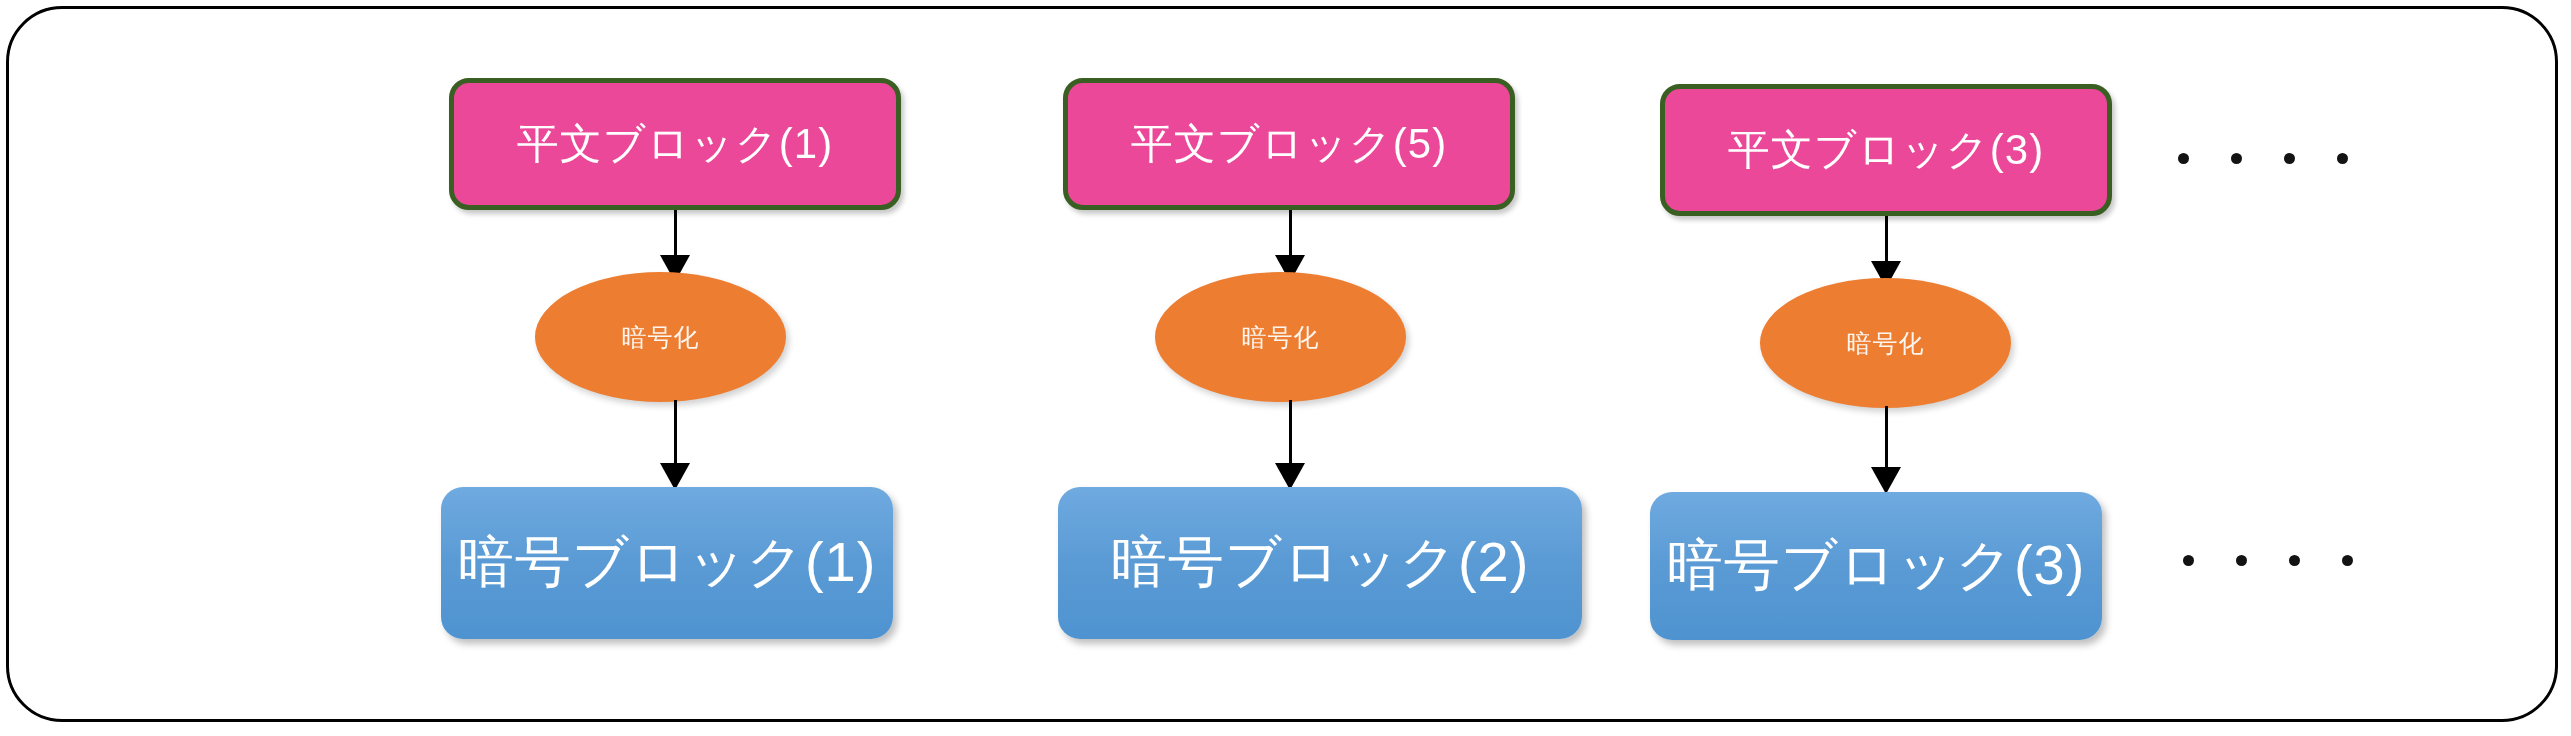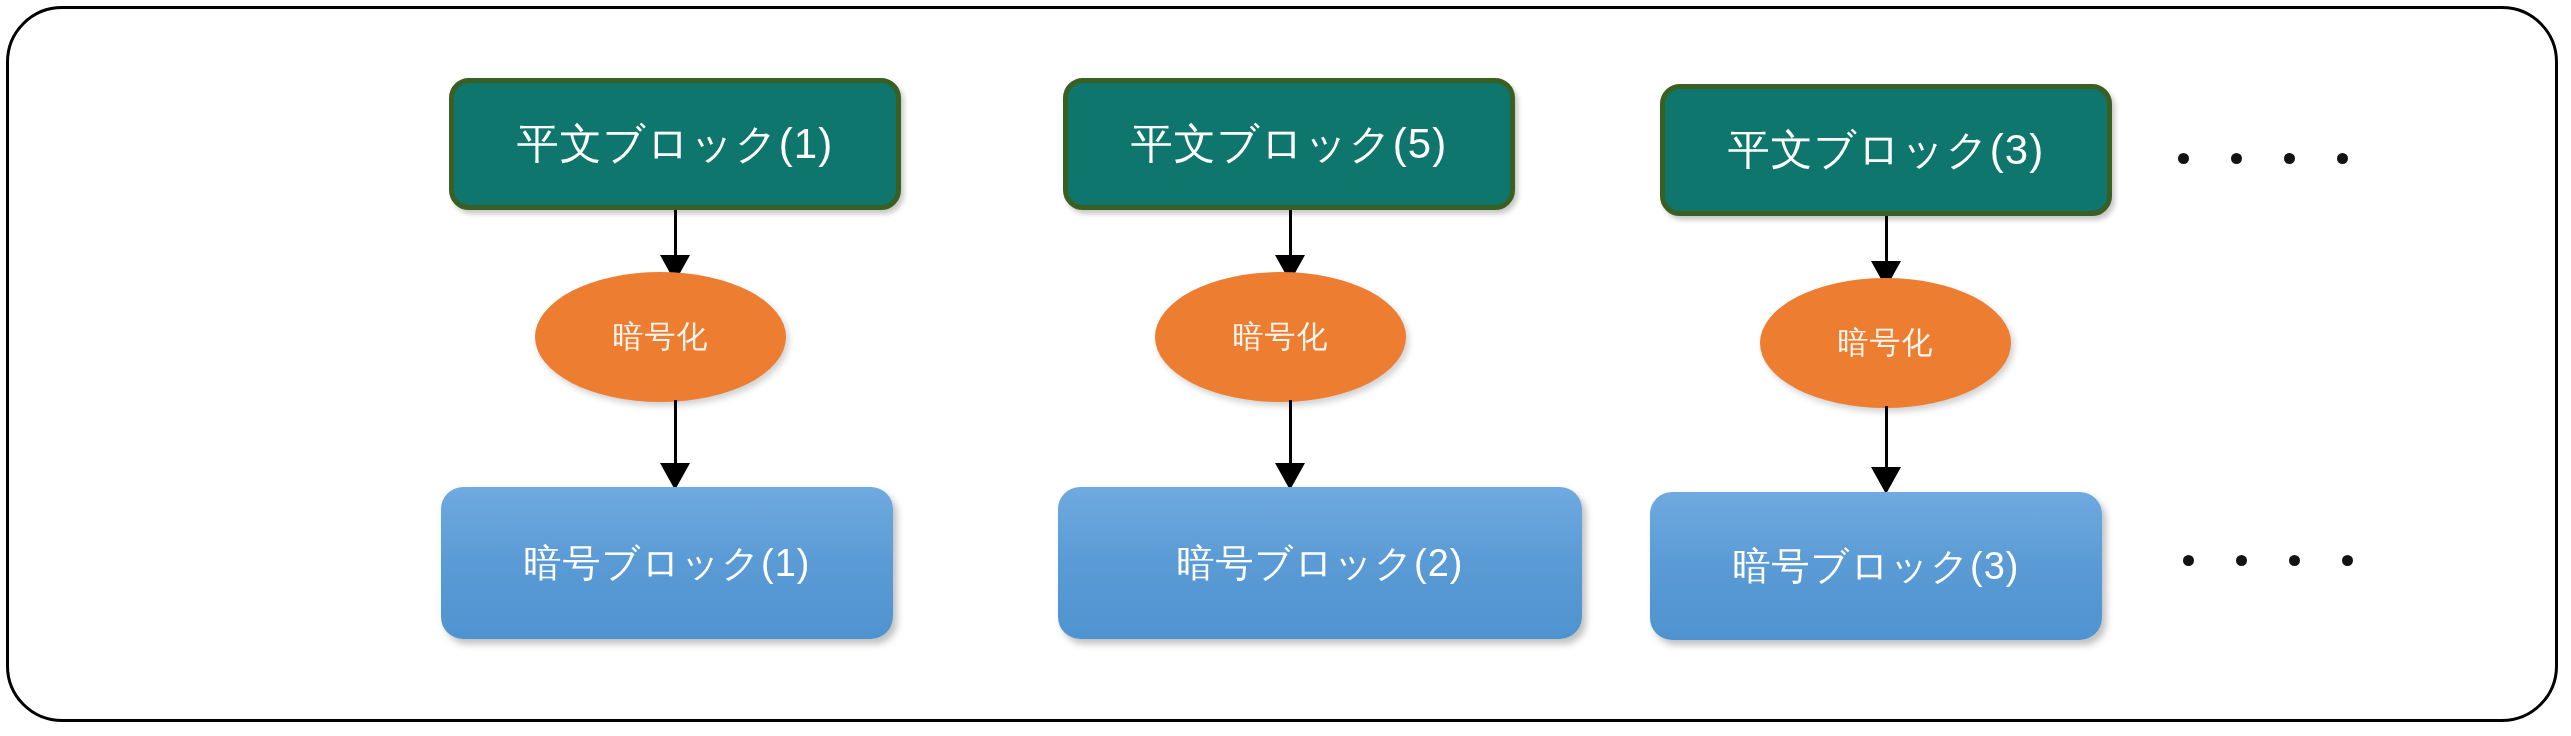--- a/index.html
+++ b/index.html
@@ -31,21 +31,21 @@
   .col {
     position: absolute;
     top: 0;
     left: 0;
   }
 
   
   .plain-box {
     position: absolute;
     box-sizing: border-box;
-    background: #0f766e;
+    background: #ec4899;
     border: 5px solid #3A5F22;
     border-radius: 20px;
     display: flex;
     align-items: center;
     justify-content: center;
     color: #ffffff;
     font-size: 42px;
     letter-spacing: 1px;
     box-shadow: 3px 4px 5px rgba(0,0,0,0.22);
     white-space: nowrap;
@@ -53,37 +53,37 @@
 
   
   .enc-ellipse {
     position: absolute;
     background: #ED7D31;
     border-radius: 50%;
     display: flex;
     align-items: center;
     justify-content: center;
     color: #FDF6EF;
-    font-size: 31px;
+    font-size: 25px;
     letter-spacing: 1px;
     box-shadow: 3px 4px 6px rgba(0,0,0,0.18);
     white-space: nowrap;
   }
 
   
   .cipher-box {
     position: absolute;
     box-sizing: border-box;
     background: linear-gradient(180deg, #6FAAE0 0%, #5B9BD5 48%, #4E93D0 100%);
     border-radius: 22px;
     display: flex;
     align-items: center;
     justify-content: center;
     color: #FFFFFF;
-    font-size: 38px;
+    font-size: 56px;
     letter-spacing: 1px;
     box-shadow: 4px 5px 7px rgba(0,0,0,0.25);
     white-space: nowrap;
   }
 
   
   .arrow {
     position: absolute;
   }
   .arrow .shaft {

